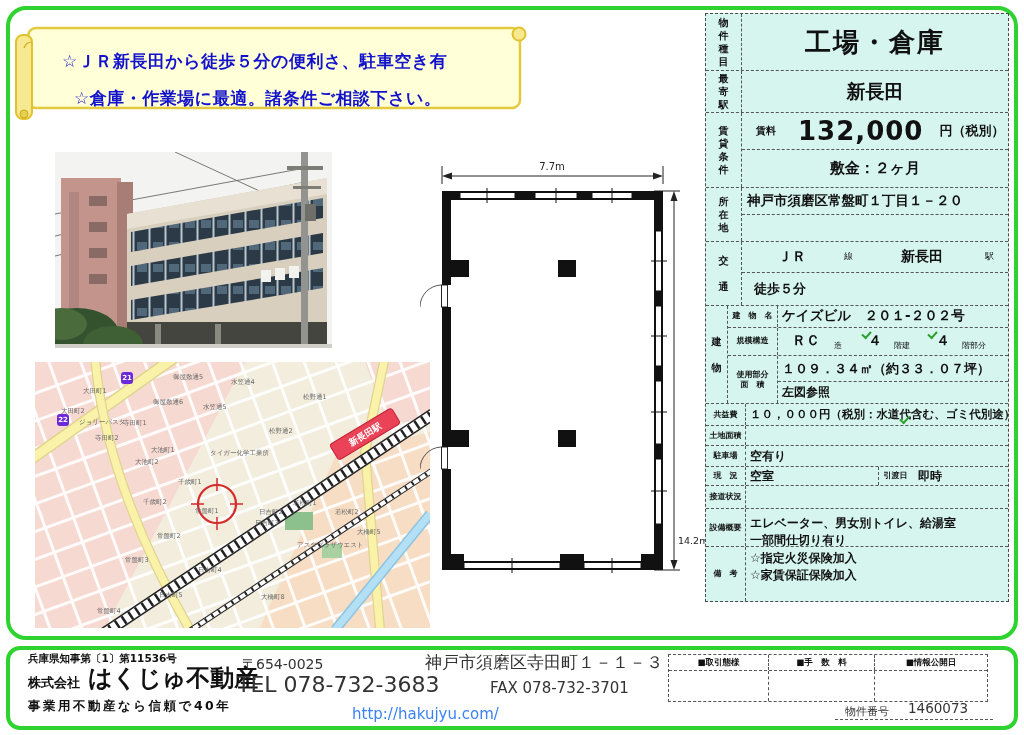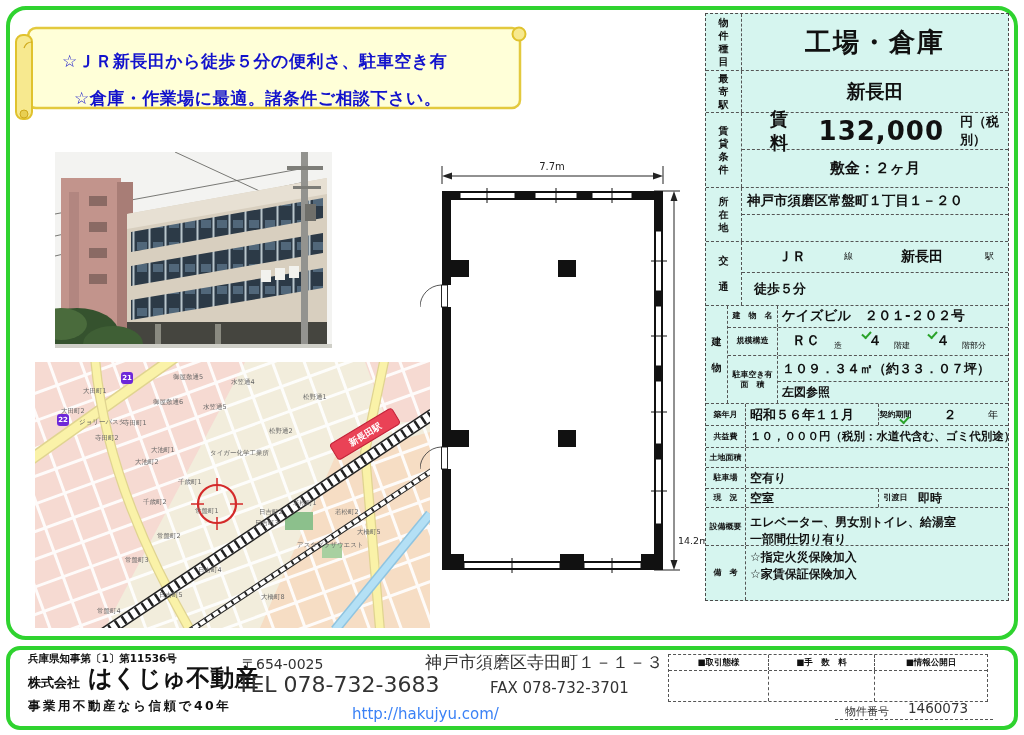--- a/index.html
+++ b/index.html
@@ -260,21 +260,21 @@
         </div>
       <div class="pval center" style="font-size:19px;">新長田</div>
     </div>
 
     <div class="prow" style="height:75px;">
       <div class="plabel" style="width:36px;">
           <span class="vtext">賃貸条件</span>
         </div>
       <div class="subcol">
         <div class="subrow" style="height:37px;align-items:center;">
-          <span style="font-size:18px;margin-left:28px;">賃料</span>
+          <span style="font-size:10px;margin-left:14px;">賃料</span>
           <span style="font-size:26px;margin-left:22px;letter-spacing:1px;">132,000</span>
           <span style="font-size:13px;margin-left:16px;">円（税別）</span>
         </div>
         <div class="subrow center" style="height:38px;align-items:center;font-size:15px;">敷金：２ヶ月</div>
       </div>
     </div>
 
     <div class="prow" style="height:54px;">
       <div class="plabel" style="width:36px;">
           <span class="vtext">所在地</span>
@@ -319,42 +319,31 @@
             <span style="font-size:14px;margin-left:14px;">ＲＣ</span>
             <span style="font-size:8px;margin-left:14px;align-self:flex-end;margin-bottom:4px;font-weight:normal;">造</span>
             <span style="font-size:14px;margin-left:26px;">４</span>
             <span style="font-size:8px;margin-left:12px;align-self:flex-end;margin-bottom:4px;font-weight:normal;">階建</span>
             <span style="font-size:14px;margin-left:26px;">４</span>
             <span style="font-size:8px;margin-left:12px;align-self:flex-end;margin-bottom:4px;font-weight:normal;">階部分</span>
           </div>
         </div>
         <div class="subrow" style="height:47px;">
           <div class="plabel" style="width:50px;flex-direction:column;">
-            <span class="slab">駐車空き有</span>
+            <span class="slab">使用部分</span>
             <span class="slab">面　積</span>
           </div>
           <div class="subcol">
             <div class="subrow" style="height:26px;align-items:center;font-size:13px;padding-left:4px;">１０９．３４㎡（約３３．０７坪）</div>
             <div class="subrow" style="height:21px;align-items:center;font-size:12px;padding-left:4px;">左図参照</div>
           </div>
         </div>
       </div>
     </div>
 
-    <div class="prow" style="height:22px;">
-      <div class="plabel" style="width:40px;">
-          <span class="slab">築年月</span>
-        </div>
-      <div class="pval" style="font-size:13px;padding-left:4px;">昭和５６年１１月</div>
-      <div class="plabel" style="width:34px;border-left:1px dashed #555;border-right:none;">
-          <span class="slab">契約期間</span>
-        </div>
-      <div style="width:76px;display:flex;align-items:center;justify-content:center;font-size:13px;">２</div>
-      <div style="width:20px;display:flex;align-items:center;font-size:10px;font-weight:normal;">年</div>
-    </div>
 
     <div class="prow" style="height:22px;">
       <div class="plabel" style="width:40px;">
           <span class="slab">共益費</span>
         </div>
       <div class="pval" style="font-size:11.5px;padding-left:4px;white-space:nowrap;">１０，０００円（税別：水道代含む、ゴミ代別途）</div>
     </div>
 
     <div class="prow" style="height:20px;">
       <div class="plabel" style="width:40px;">
@@ -374,20 +363,26 @@
       <div class="plabel" style="width:40px;">
           <span class="slab">現　況</span>
         </div>
       <div class="pval" style="font-size:12px;padding-left:4px;">空室</div>
       <div class="plabel" style="width:34px;border-left:1px dashed #555;border-right:none;">
           <span class="slab">引渡日</span>
         </div>
       <div style="width:96px;display:flex;align-items:center;font-size:12px;padding-left:6px;box-sizing:border-box;">即時</div>
     </div>
 
+    <div class="prow" style="height:23px;">
+      <div class="plabel" style="width:40px;">
+          <span class="slab">接道状況</span>
+        </div>
+      <div class="pval"></div>
+    </div>
 
     <div class="prow" style="height:38px;">
       <div class="plabel" style="width:40px;">
           <span class="slab">設備概要</span>
         </div>
       <div class="pval" style="flex-direction:column;align-items:flex-start;justify-content:center;padding-left:4px;">
         <span style="font-size:12px;margin-top:8px;">エレベーター、男女別トイレ、給湯室</span>
         <span style="font-size:12px;">一部間仕切り有り</span>
       </div>
     </div>

